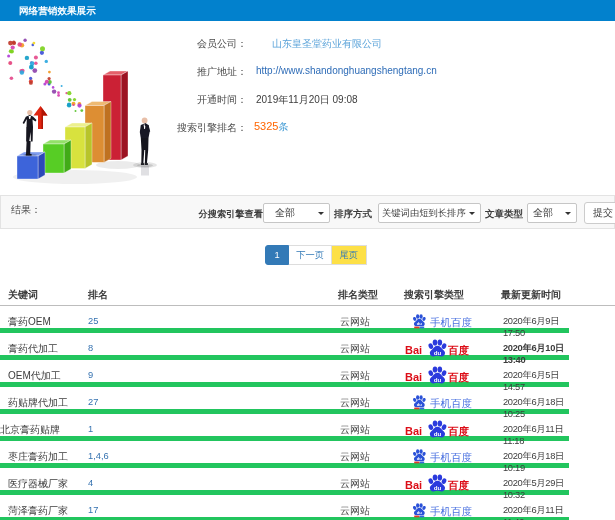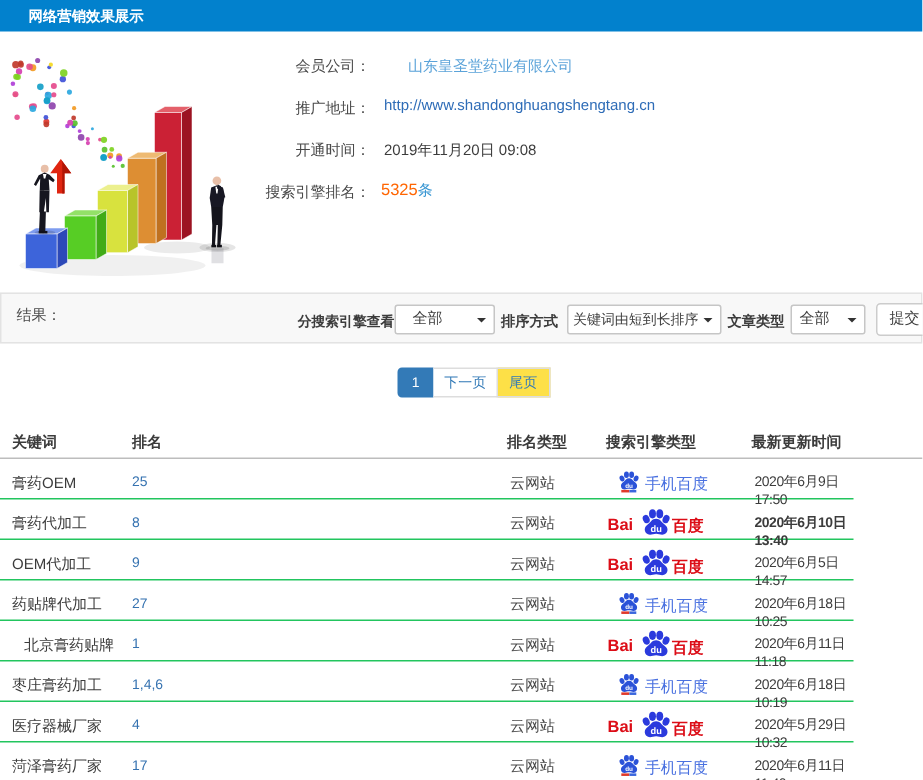--- a/index.html
+++ b/index.html
@@ -1,18 +1,18 @@
 <!DOCTYPE html>
 <html><head><meta charset="utf-8">
 <style>
 * { margin:0; padding:0; box-sizing:border-box; }
 html,body { width:615px; height:520px; background:#fff; overflow:hidden; }
 body { position:relative; font-family:"Liberation Sans",sans-serif; font-size:10px; color:#444; }
 .abs { position:absolute; }
-.row { left:0; width:569px; border-bottom:1px solid #22c55e; }
+.row { left:0; width:569px; border-bottom:5px solid #22c55e; }
 .lab { color:#4a4a4a; }
 .selbox { position:absolute; height:20px; border:1px solid #c6c6c6; border-radius:2px; background:#fff; color:#3f3f3f; line-height:18px; }
 .selbox .arr { position:absolute; right:5px; top:7.5px; width:0; height:0; border-left:3.2px solid transparent; border-right:3.2px solid transparent; border-top:3.8px solid #333; }
 .blab { position:absolute; font-weight:bold; color:#3c3c3c; font-size:9.5px; }
 </style></head>
 <body>
 <div class="abs" style="left:0;top:0;width:615px;height:21px;background:#0281cd;"></div>
 <div class="abs" style="left:19px;top:4.8px;color:#fff;font-weight:bold;font-size:9.6px;">网络营销效果展示</div>
 
 <svg class="abs" style="left:0;top:28px;" width="190" height="164" viewBox="0 0 190 164">
@@ -223,21 +223,21 @@
 <path d="M 0.2,-1.8 C 2.6,-1.8 3.4,0.1 4.8,1.3 C 6.4,2.7 7.1,3.3 7.1,4.8 C 7.1,6.7 5.6,7.9 3.9,7.9 C 2.6,7.9 1.6,7.3 0.2,7.3 C -1.2,7.3 -2.2,7.9 -3.5,7.9 C -5.2,7.9 -6.7,6.7 -6.7,4.8 C -6.7,3.3 -6,2.7 -4.4,1.3 C -3,0.1 -2.2,-1.8 0.2,-1.8 Z" fill="#2b52d8"></path>
 <text x="0.2" y="6.2" font-size="5.4" font-weight="bold" fill="#fff" text-anchor="middle" font-family="Liberation Sans,sans-serif">du</text>
 </g>
 <rect x="9.2" y="15.6" width="5.4" height="1.7" fill="#e03a2a"></rect>
 <rect x="14.6" y="15.6" width="4.6" height="1.7" fill="#3a66dd"></rect>
 </svg>
     <span style="position:absolute;left:430px;top:9.5px;color:#4a71e0;font-size:10.5px;">手机百度</span>
 <span class="abs" style="left:503px;top:9px;color:#3c3c3c;font-size:9.3px;letter-spacing:-0.3px;">2020年6月18日 10:25</span>
 </div>
 <div class="abs row" style="top:414px;height:27px;">
-<span class="abs" style="left:16px;top:9px;color:#3c3c3c;text-align:right;">北京膏药贴牌</span>
+<span class="abs" style="left:0;top:9px;color:#3c3c3c;text-align:right;">北京膏药贴牌</span>
 <span class="abs" style="left:88px;top:9.5px;color:#3572b0;font-size:9.3px;">1</span>
 <span class="abs" style="left:340px;top:9px;color:#4a4a4a;">云网站</span>
 <span style="position:absolute;left:405px;top:10.5px;color:#dc0d17;font-weight:bold;font-size:11px;">Bai</span>
 <svg width="30" height="27" viewBox="0 0 30 27" style="position:absolute;left:424px;top:3px;">
 <g transform="translate(13.2,11.8) scale(1.1)">
 <ellipse cx="-5.8" cy="-1.6" rx="2.0" ry="2.6" transform="rotate(-24 -5.8 -1.6)" fill="#2b3add"></ellipse>
 <ellipse cx="-2.0" cy="-4.8" rx="2.1" ry="2.8" fill="#2b3add"></ellipse>
 <ellipse cx="2.4" cy="-4.8" rx="2.1" ry="2.8" fill="#2b3add"></ellipse>
 <ellipse cx="6.2" cy="-1.6" rx="2.0" ry="2.6" transform="rotate(24 6.2 -1.6)" fill="#2b3add"></ellipse>
 <path d="M 0.2,-1.8 C 2.6,-1.8 3.4,0.1 4.8,1.3 C 6.4,2.7 7.1,3.3 7.1,4.8 C 7.1,6.7 5.6,7.9 3.9,7.9 C 2.6,7.9 1.6,7.3 0.2,7.3 C -1.2,7.3 -2.2,7.9 -3.5,7.9 C -5.2,7.9 -6.7,6.7 -6.7,4.8 C -6.7,3.3 -6,2.7 -4.4,1.3 C -3,0.1 -2.2,-1.8 0.2,-1.8 Z" fill="#2b3add"></path>

